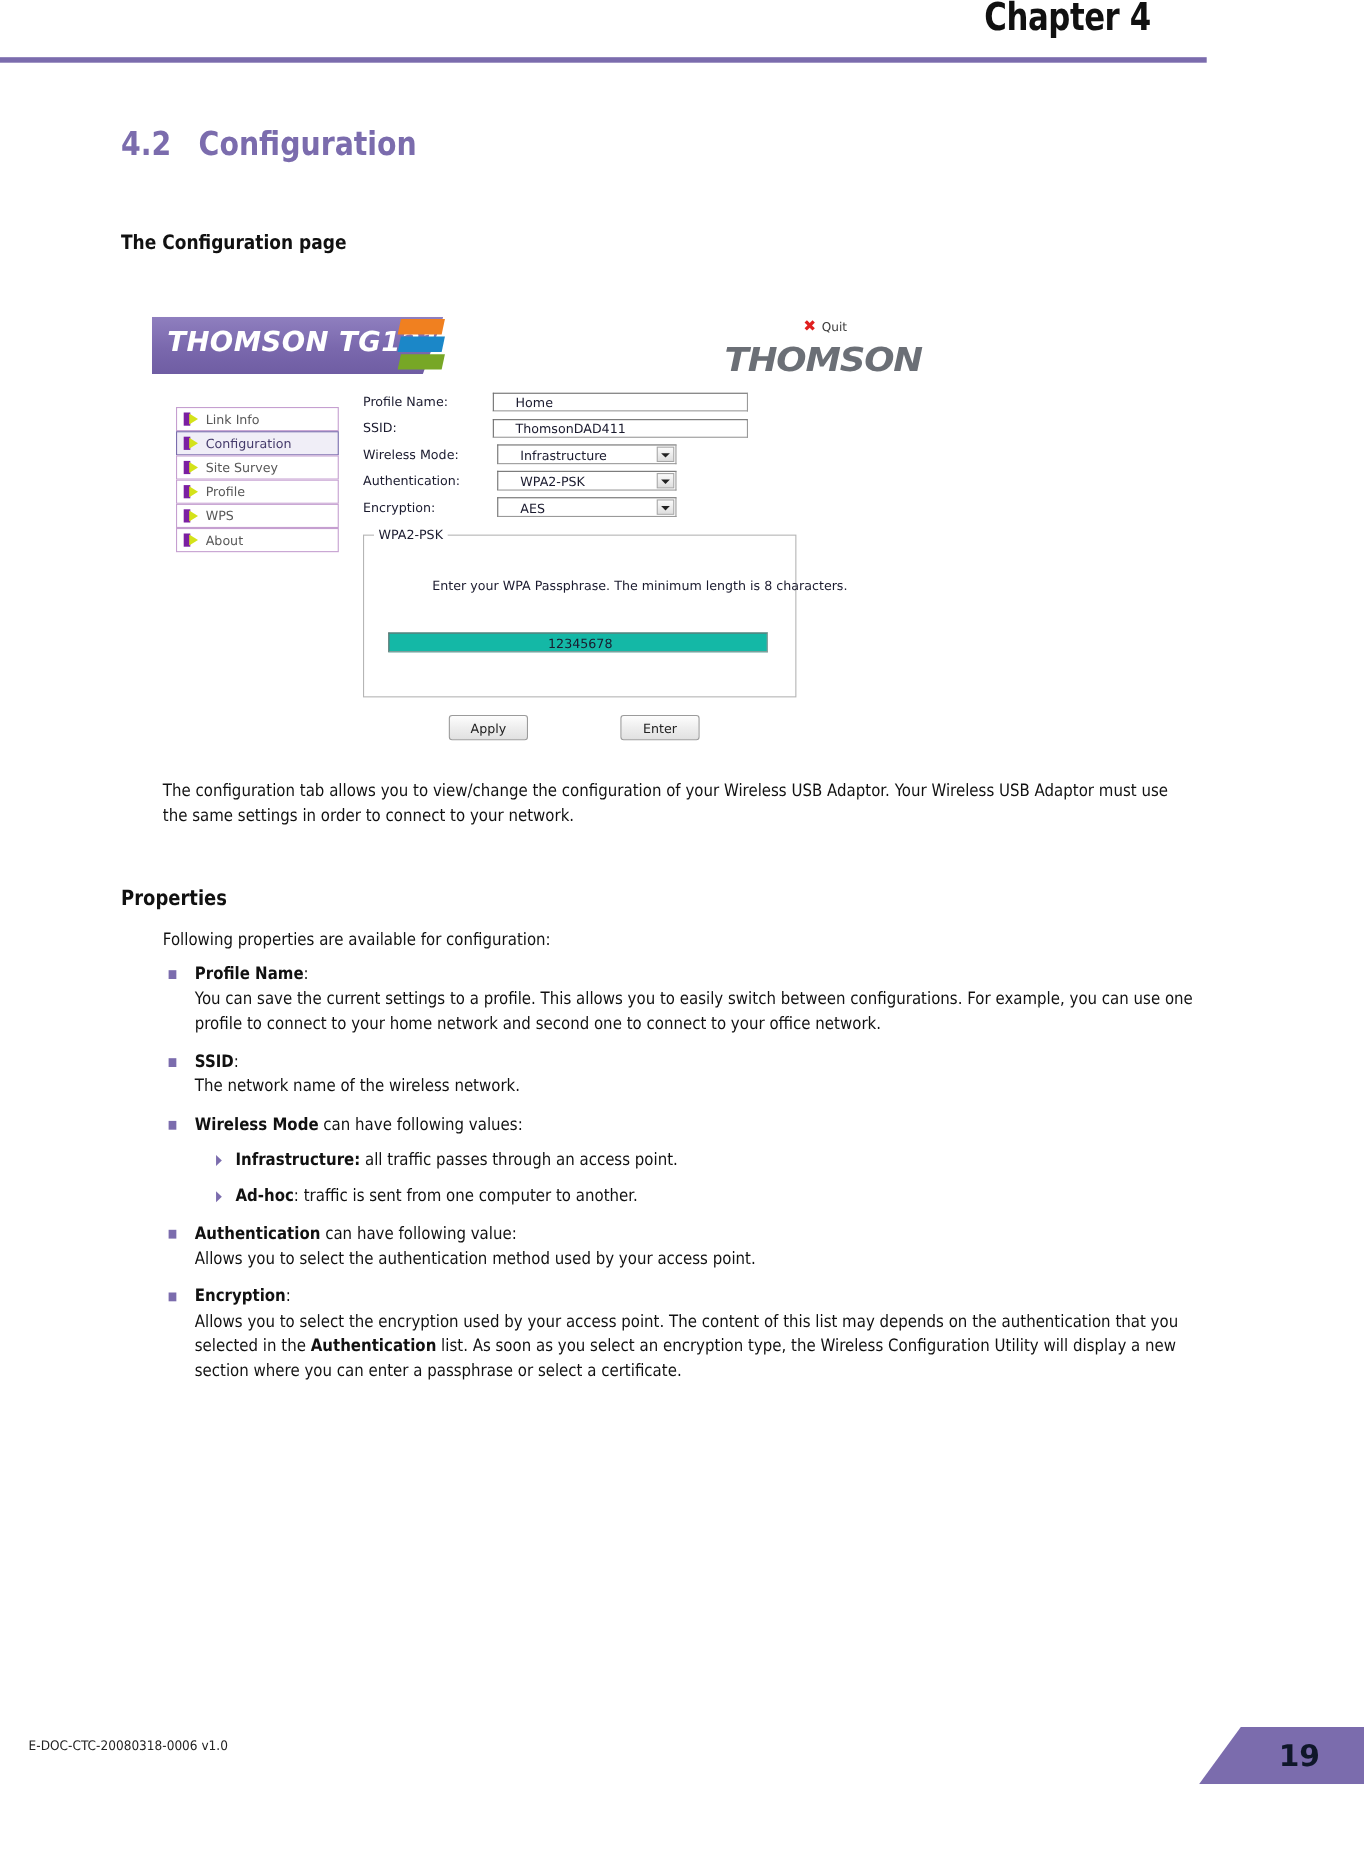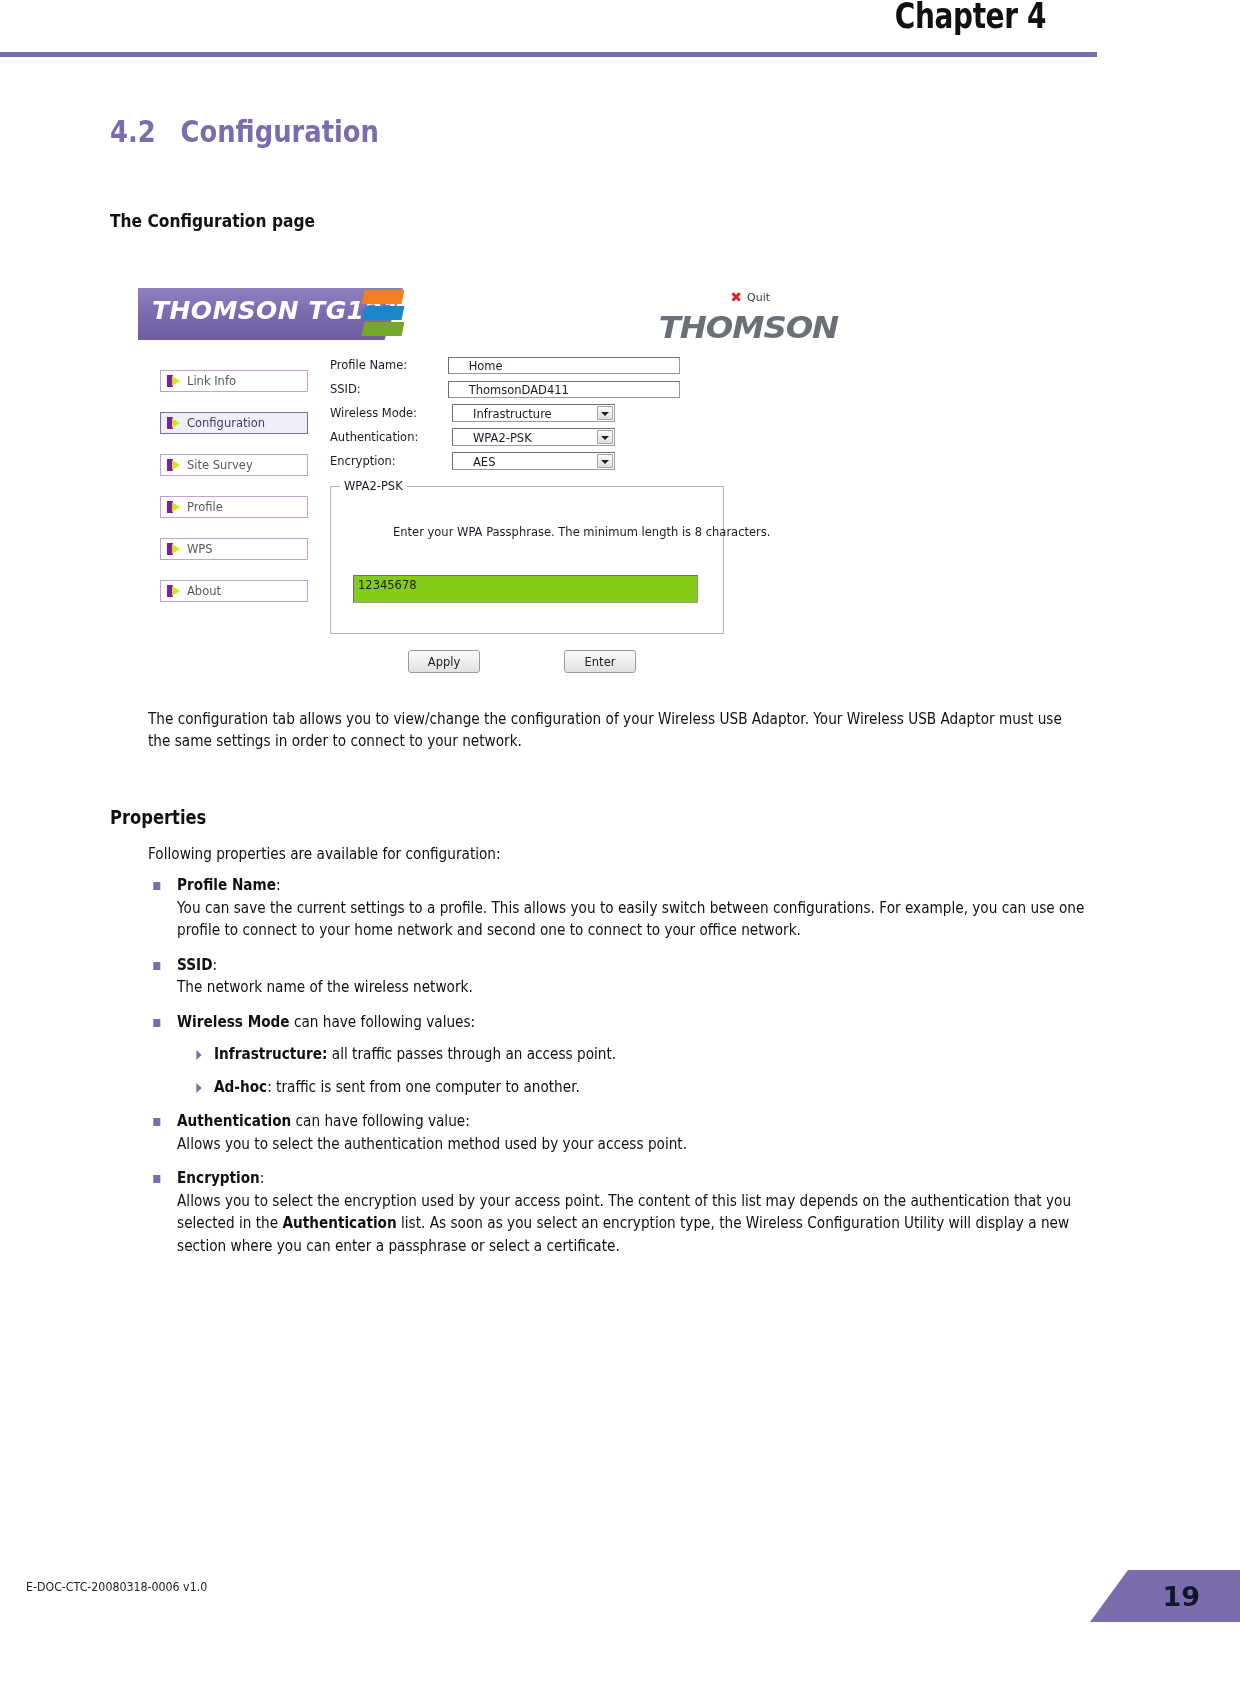--- a/index.html
+++ b/index.html
@@ -149,21 +149,20 @@
 
   
   .nav-list {
     position: absolute;
     left: 22px; top: 92px;
     width: 148px;
   }
   .nav-item {
     position: relative;
     height: 22px;
-    margin-bottom: 20px;
     border: 1px solid #c59fd0;
     background: #ffffff;
     display: flex;
     align-items: center;
     padding-left: 6px;
     box-sizing: border-box;
   }
   .nav-item.active {
     border-color: #7b6cad;
     background: #f0eef7;
@@ -279,30 +278,31 @@
     left: 26px; top: 38px;
     font-size: 11.5px;
     color: #1a1a2e;
     white-space: nowrap;
     margin-left: 36px;
   }
   .psk-input {
     position: absolute;
     left: 22px; top: 88px;
     width: 345px;
-    height: 28px;
+    height: 18px;
     border: 1px solid #9a9a9a;
     border-top-color: #6f6f6f;
     border-left-color: #6f6f6f;
-    background: #84cc16;
+    background: #14b8a6;
     font-size: 11.5px;
     line-height: 18px;
     padding-left: 4px;
     box-sizing: border-box;
     color: #1a1a2e;
+    text-align: center;
   }
 
   .btn-row {
     position: absolute;
     left: 270px; top: 372px;
     display: flex;
     gap: 84px;
   }
   .app-btn {
     width: 70px;

